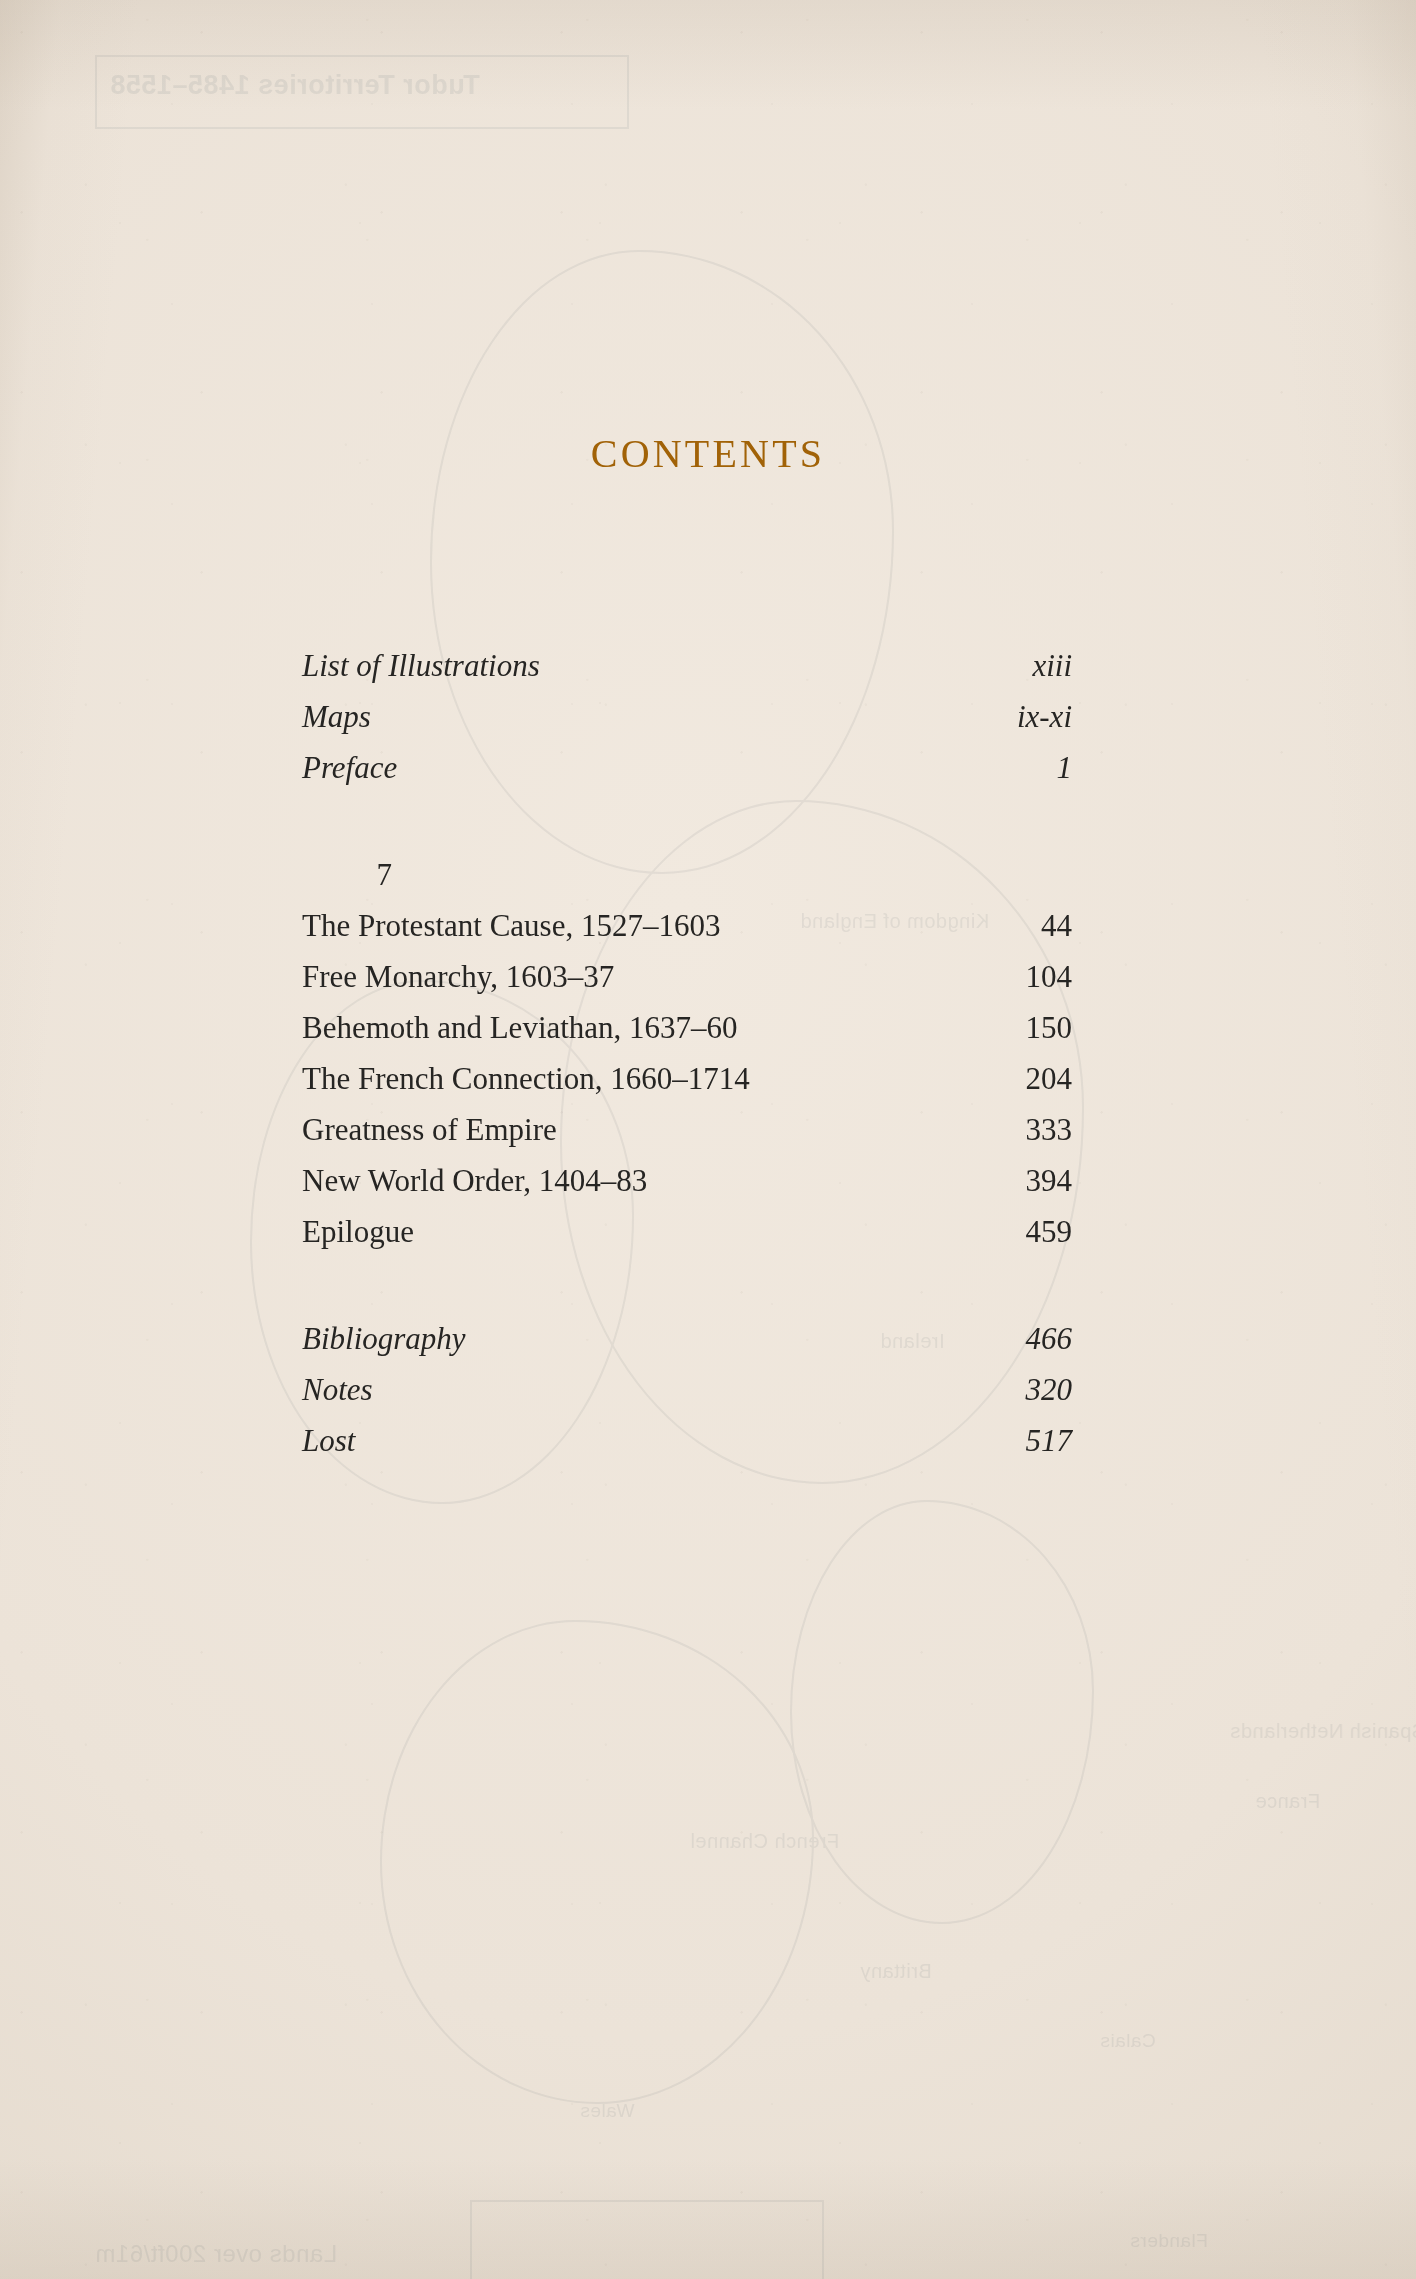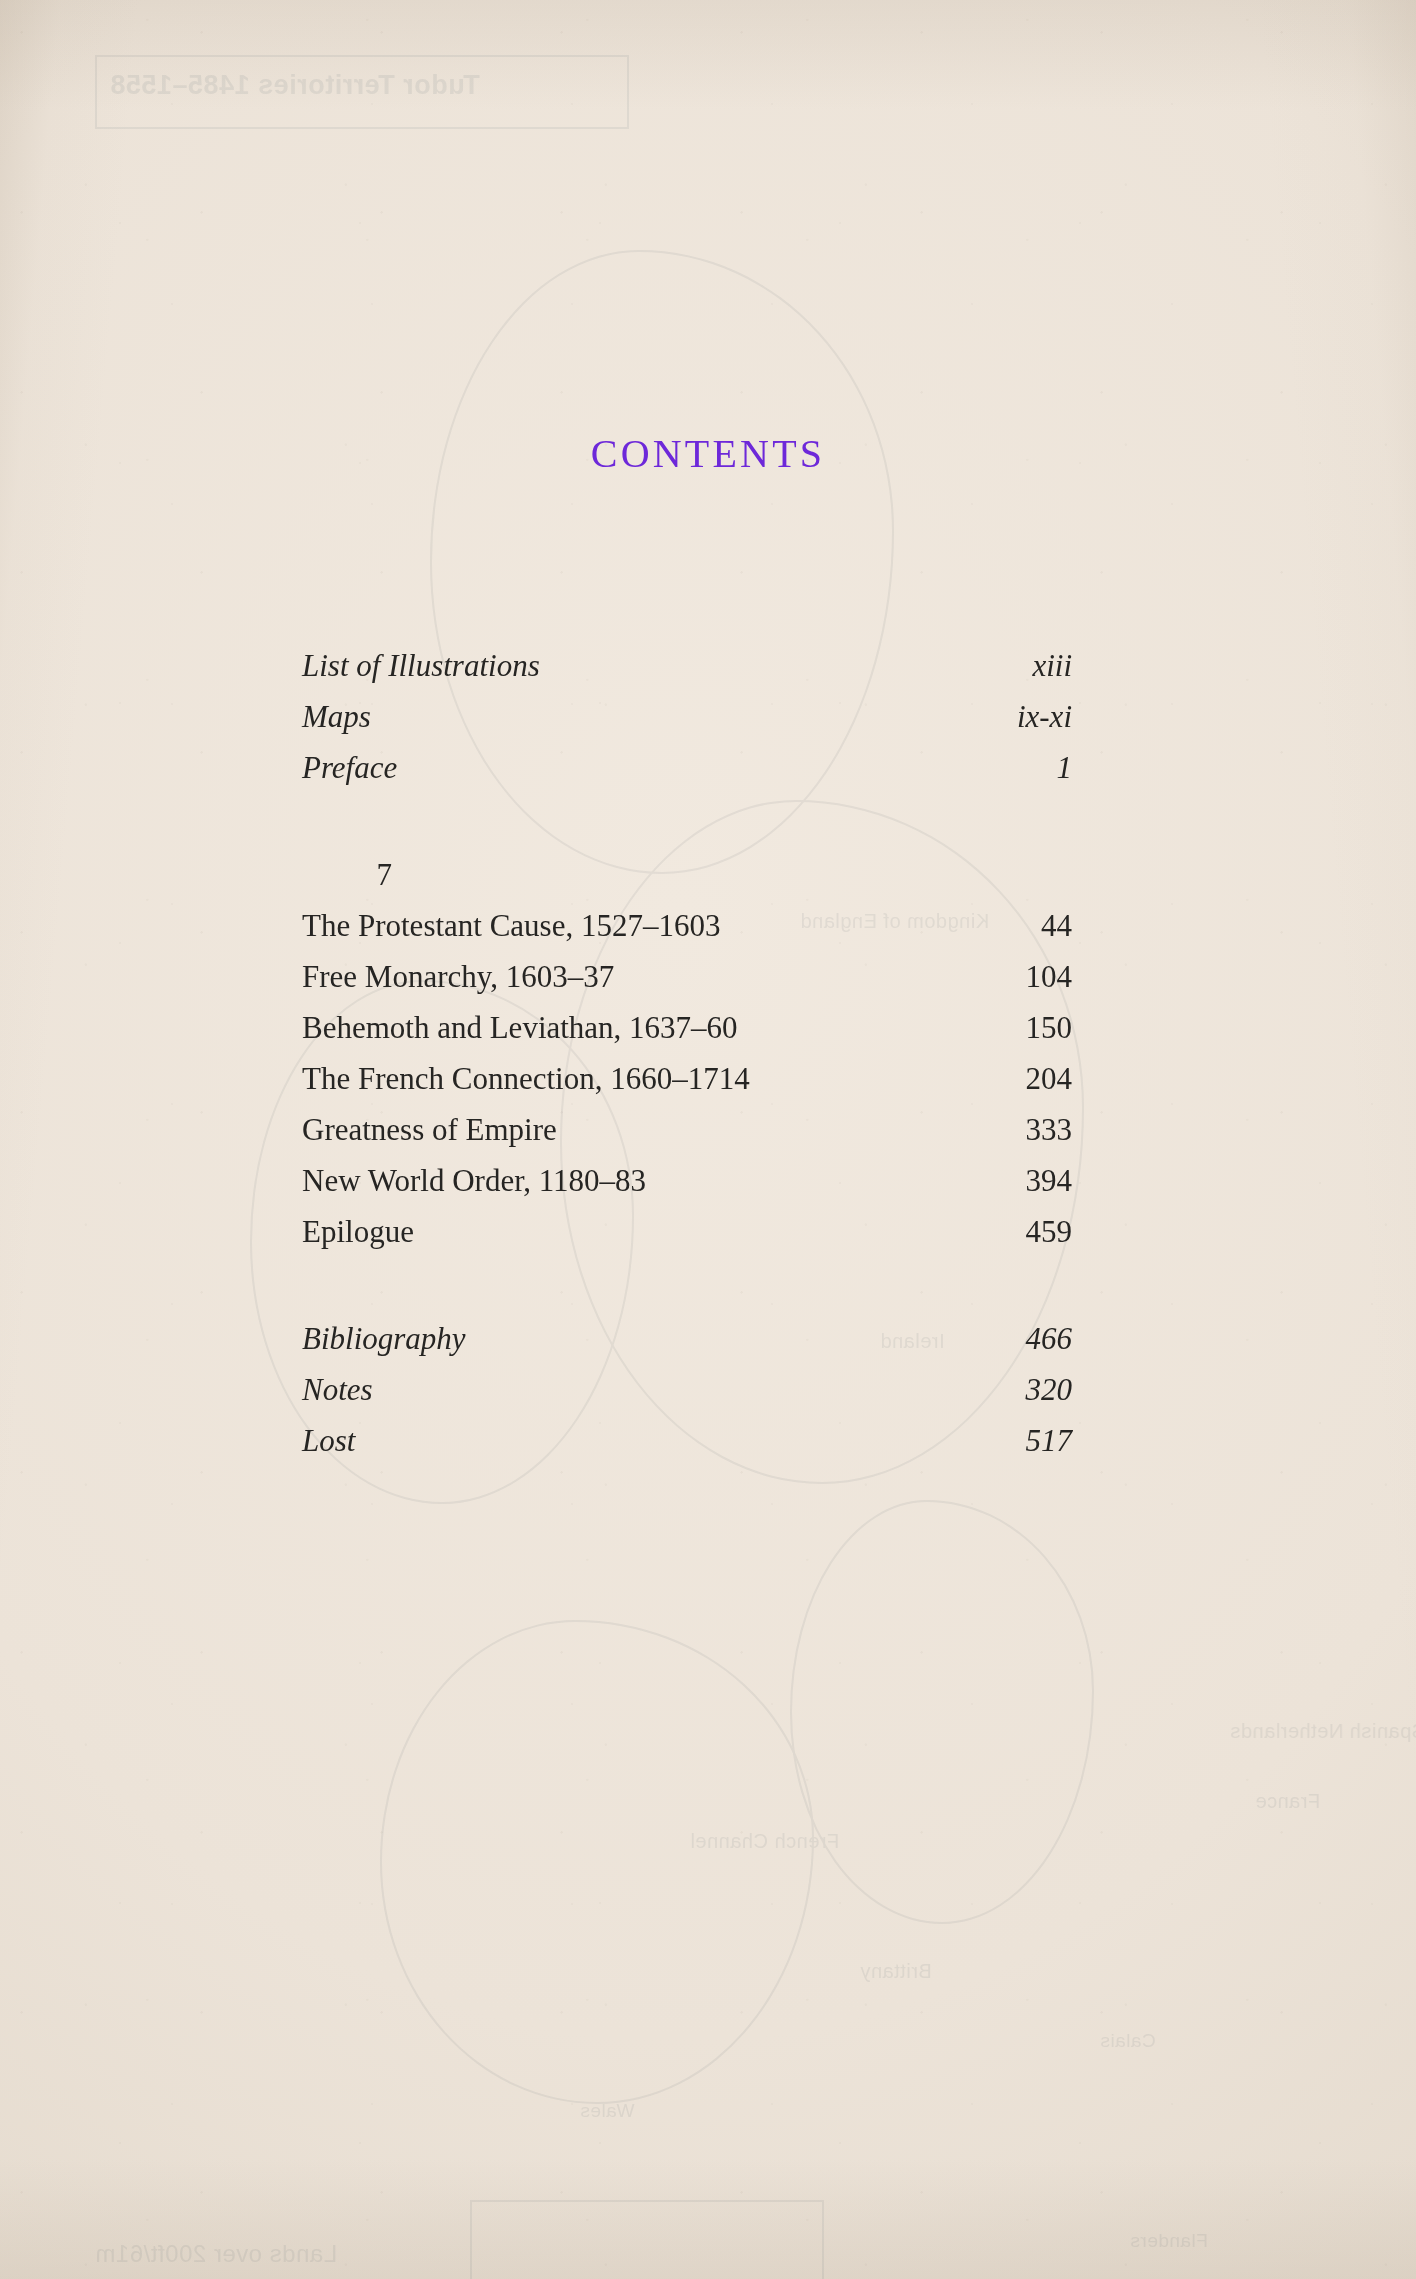--- a/index.html
+++ b/index.html
@@ -70,21 +70,21 @@
   }
 
   .title {
     position: absolute;
     left: 0;
     right: 0;
     top: 430px;
     text-align: center;
     font-size: 40px;
     letter-spacing: 3.2px;
-    color: #6d28d9;
+    color: #a16207;
     font-family: "Liberation Serif", serif;
   }
 
   .toc {
     position: absolute;
     left: 302px;
     top: 640px;
     width: 770px;
   }
 
@@ -198,21 +198,21 @@
       </div>
       <div class="row">
         <span class="label">The French Connection, 1660–1714</span>
         <span class="page-no">204</span>
       </div>
       <div class="row">
         <span class="label">Greatness of Empire</span>
         <span class="page-no">333</span>
       </div>
       <div class="row">
-        <span class="label">New World Order, 1180–83</span>
+        <span class="label">New World Order, 1404–83</span>
         <span class="page-no">394</span>
       </div>
       <div class="row">
         <span class="label">Epilogue</span>
         <span class="page-no">459</span>
       </div>
     </div>
 
     <div class="group italic">
       <div class="row">

